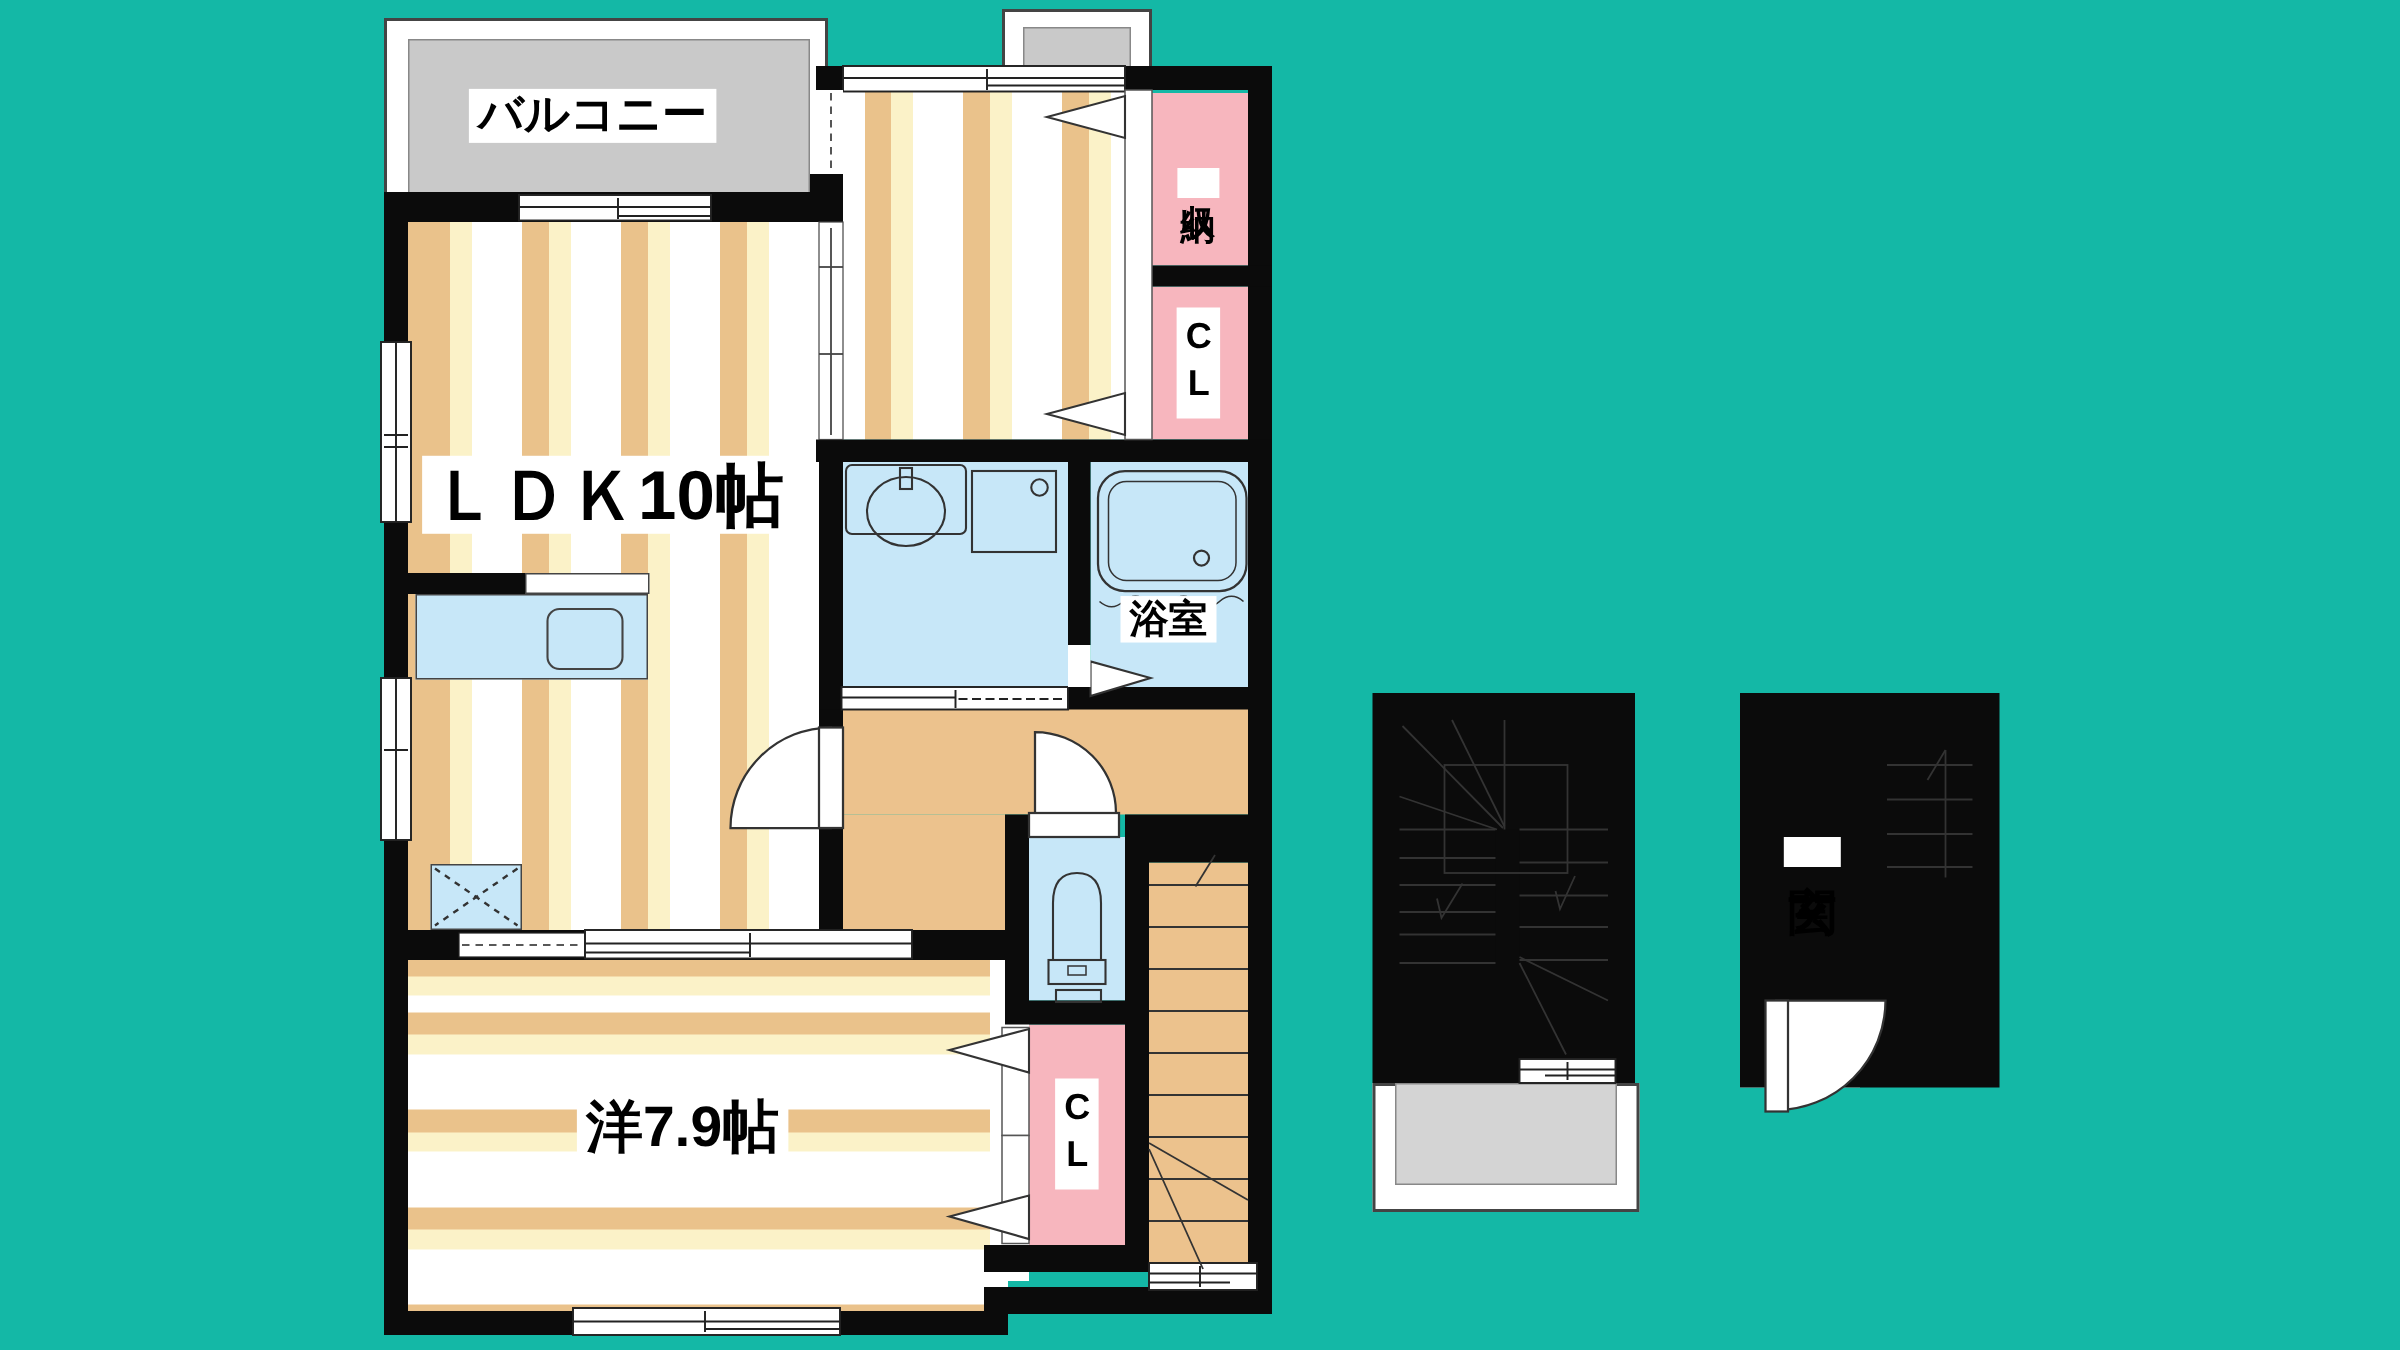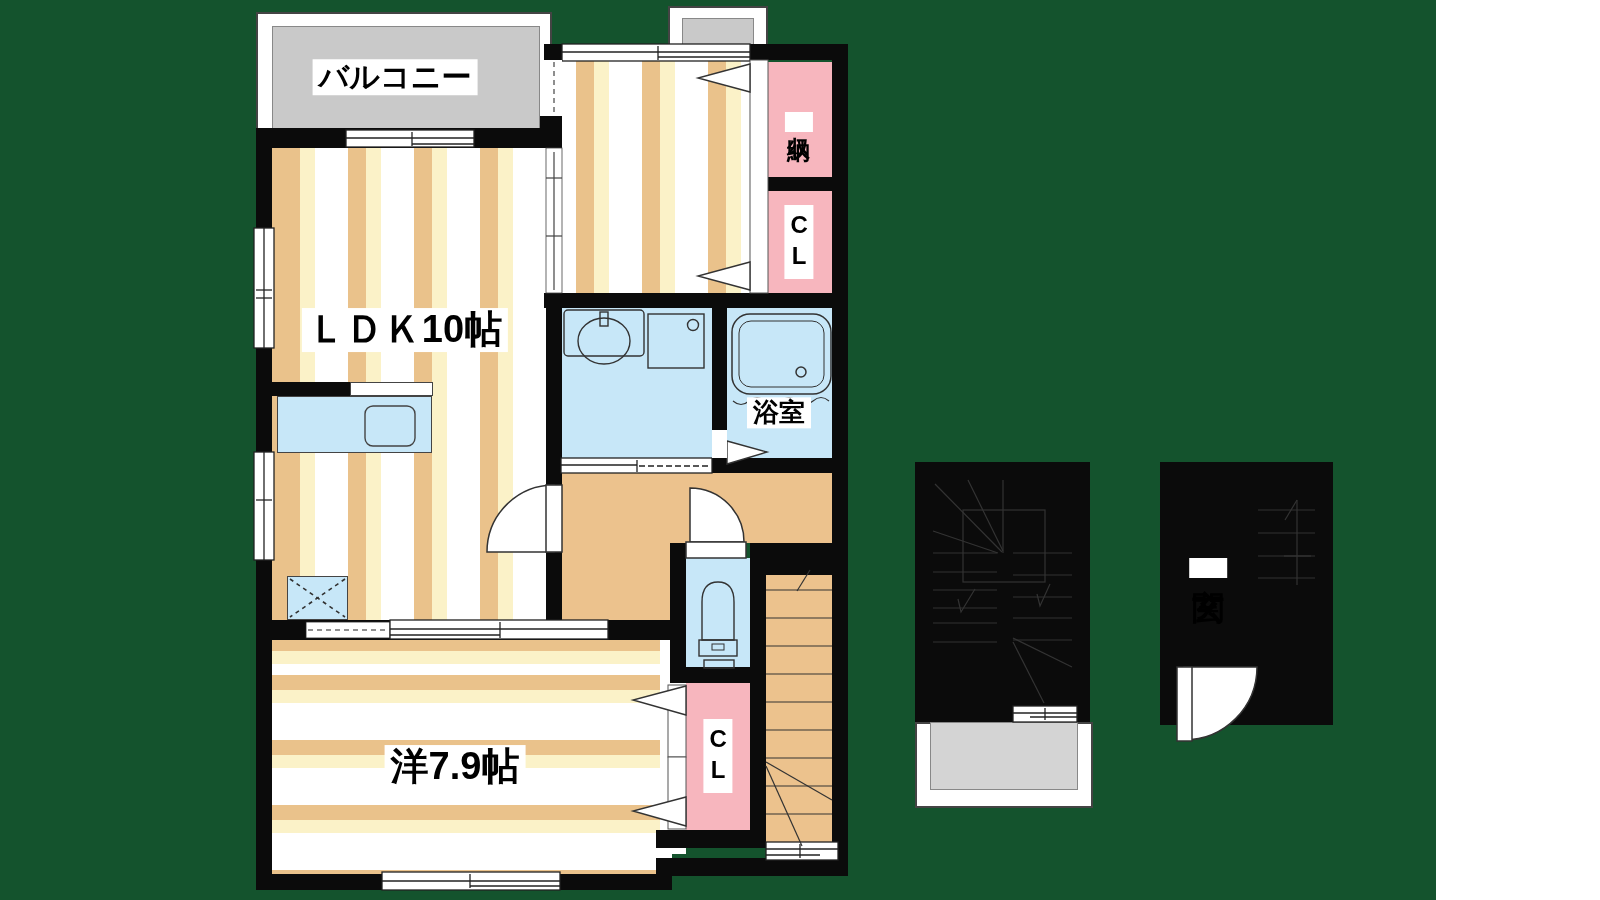--- a/index.html
+++ b/index.html
@@ -1,16 +1,16 @@
 <!DOCTYPE html>
 <html style="--wall: #0b0b0b; --line: #333333; --tan: #eac28b; --cream: #fbf2c8; --hall: #ecc28d; --pink: #f7b6be; --blue: #c7e7f8; --gray: #c9c9c9; --porch: #d4d4d4;"><head>
 <meta charset="utf-8">
 <style>
   html,body{margin:0;padding:0;background:#fff;}
-  #canvas{position:relative;width:1436px;height:900px;background:#14532d;overflow:hidden;
+  #canvas{position:relative;width:1600px;height:900px;background:#14b8a6;overflow:hidden;
           font-family:"Liberation Sans","DejaVu Sans",sans-serif;}
   .fill{position:absolute;z-index:1;}
   .wall{position:absolute;z-index:2;background:var(--wall);}
   .outline{position:absolute;z-index:1;background:#fff;border:2px solid #444;box-sizing:border-box;}
   .deck{position:absolute;z-index:1;background:var(--gray);border:1px solid #888;box-sizing:border-box;}
   svg.overlay{position:absolute;left:0;top:0;z-index:3;}
   .label{position:absolute;z-index:4;background:#fff;color:#000;white-space:nowrap;
          display:flex;align-items:center;justify-content:center;line-height:1.05;
          transform:translate(-50%,-50%);padding:2px 6px;font-weight:bold;}
   .label.vert{writing-mode:vertical-rl;text-orientation:upright;padding:6px 2px;letter-spacing:4px;}
@@ -268,19 +268,19 @@
         <line x1="1258" y1="578" x2="1315" y2="578"></line>
       <line x1="1297" y1="500" x2="1297" y2="585"></line>
       <line x1="1297" y1="500" x2="1285" y2="520"></line>
       <line x1="1284" y1="556" x2="1311" y2="556"></line>
     </g>
   </svg>
 
   <div class="label" style="left:395px;top:77px;font-size:30px;">バルコニー</div>
   <div class="label vert" style="left:799px;top:122px;font-size:23px;">収納</div>
   <div class="label vert" style="left:799px;top:242px;font-size:24px;">CL</div>
-  <div class="label" style="left:405px;top:330px;font-size:38px;">ＬＤＫ10帖</div>
+  <div class="label" style="left:405px;top:330px;font-size:46px;">ＬＤＫ10帖</div>
   <div class="label" style="left:779px;top:413px;font-size:26px;">浴室</div>
-  <div class="label" style="left:455px;top:753px;font-size:38px;margin-top:14px;">洋7.9帖</div>
+  <div class="label" style="left:455px;top:753px;font-size:38px;">洋7.9帖</div>
   <div class="label vert" style="left:718px;top:756px;font-size:24px;">CL</div>
   <div class="label vert" style="left:1208px;top:568px;font-size:32px;">玄関</div>
 
 </div>
 
 </body></html>

